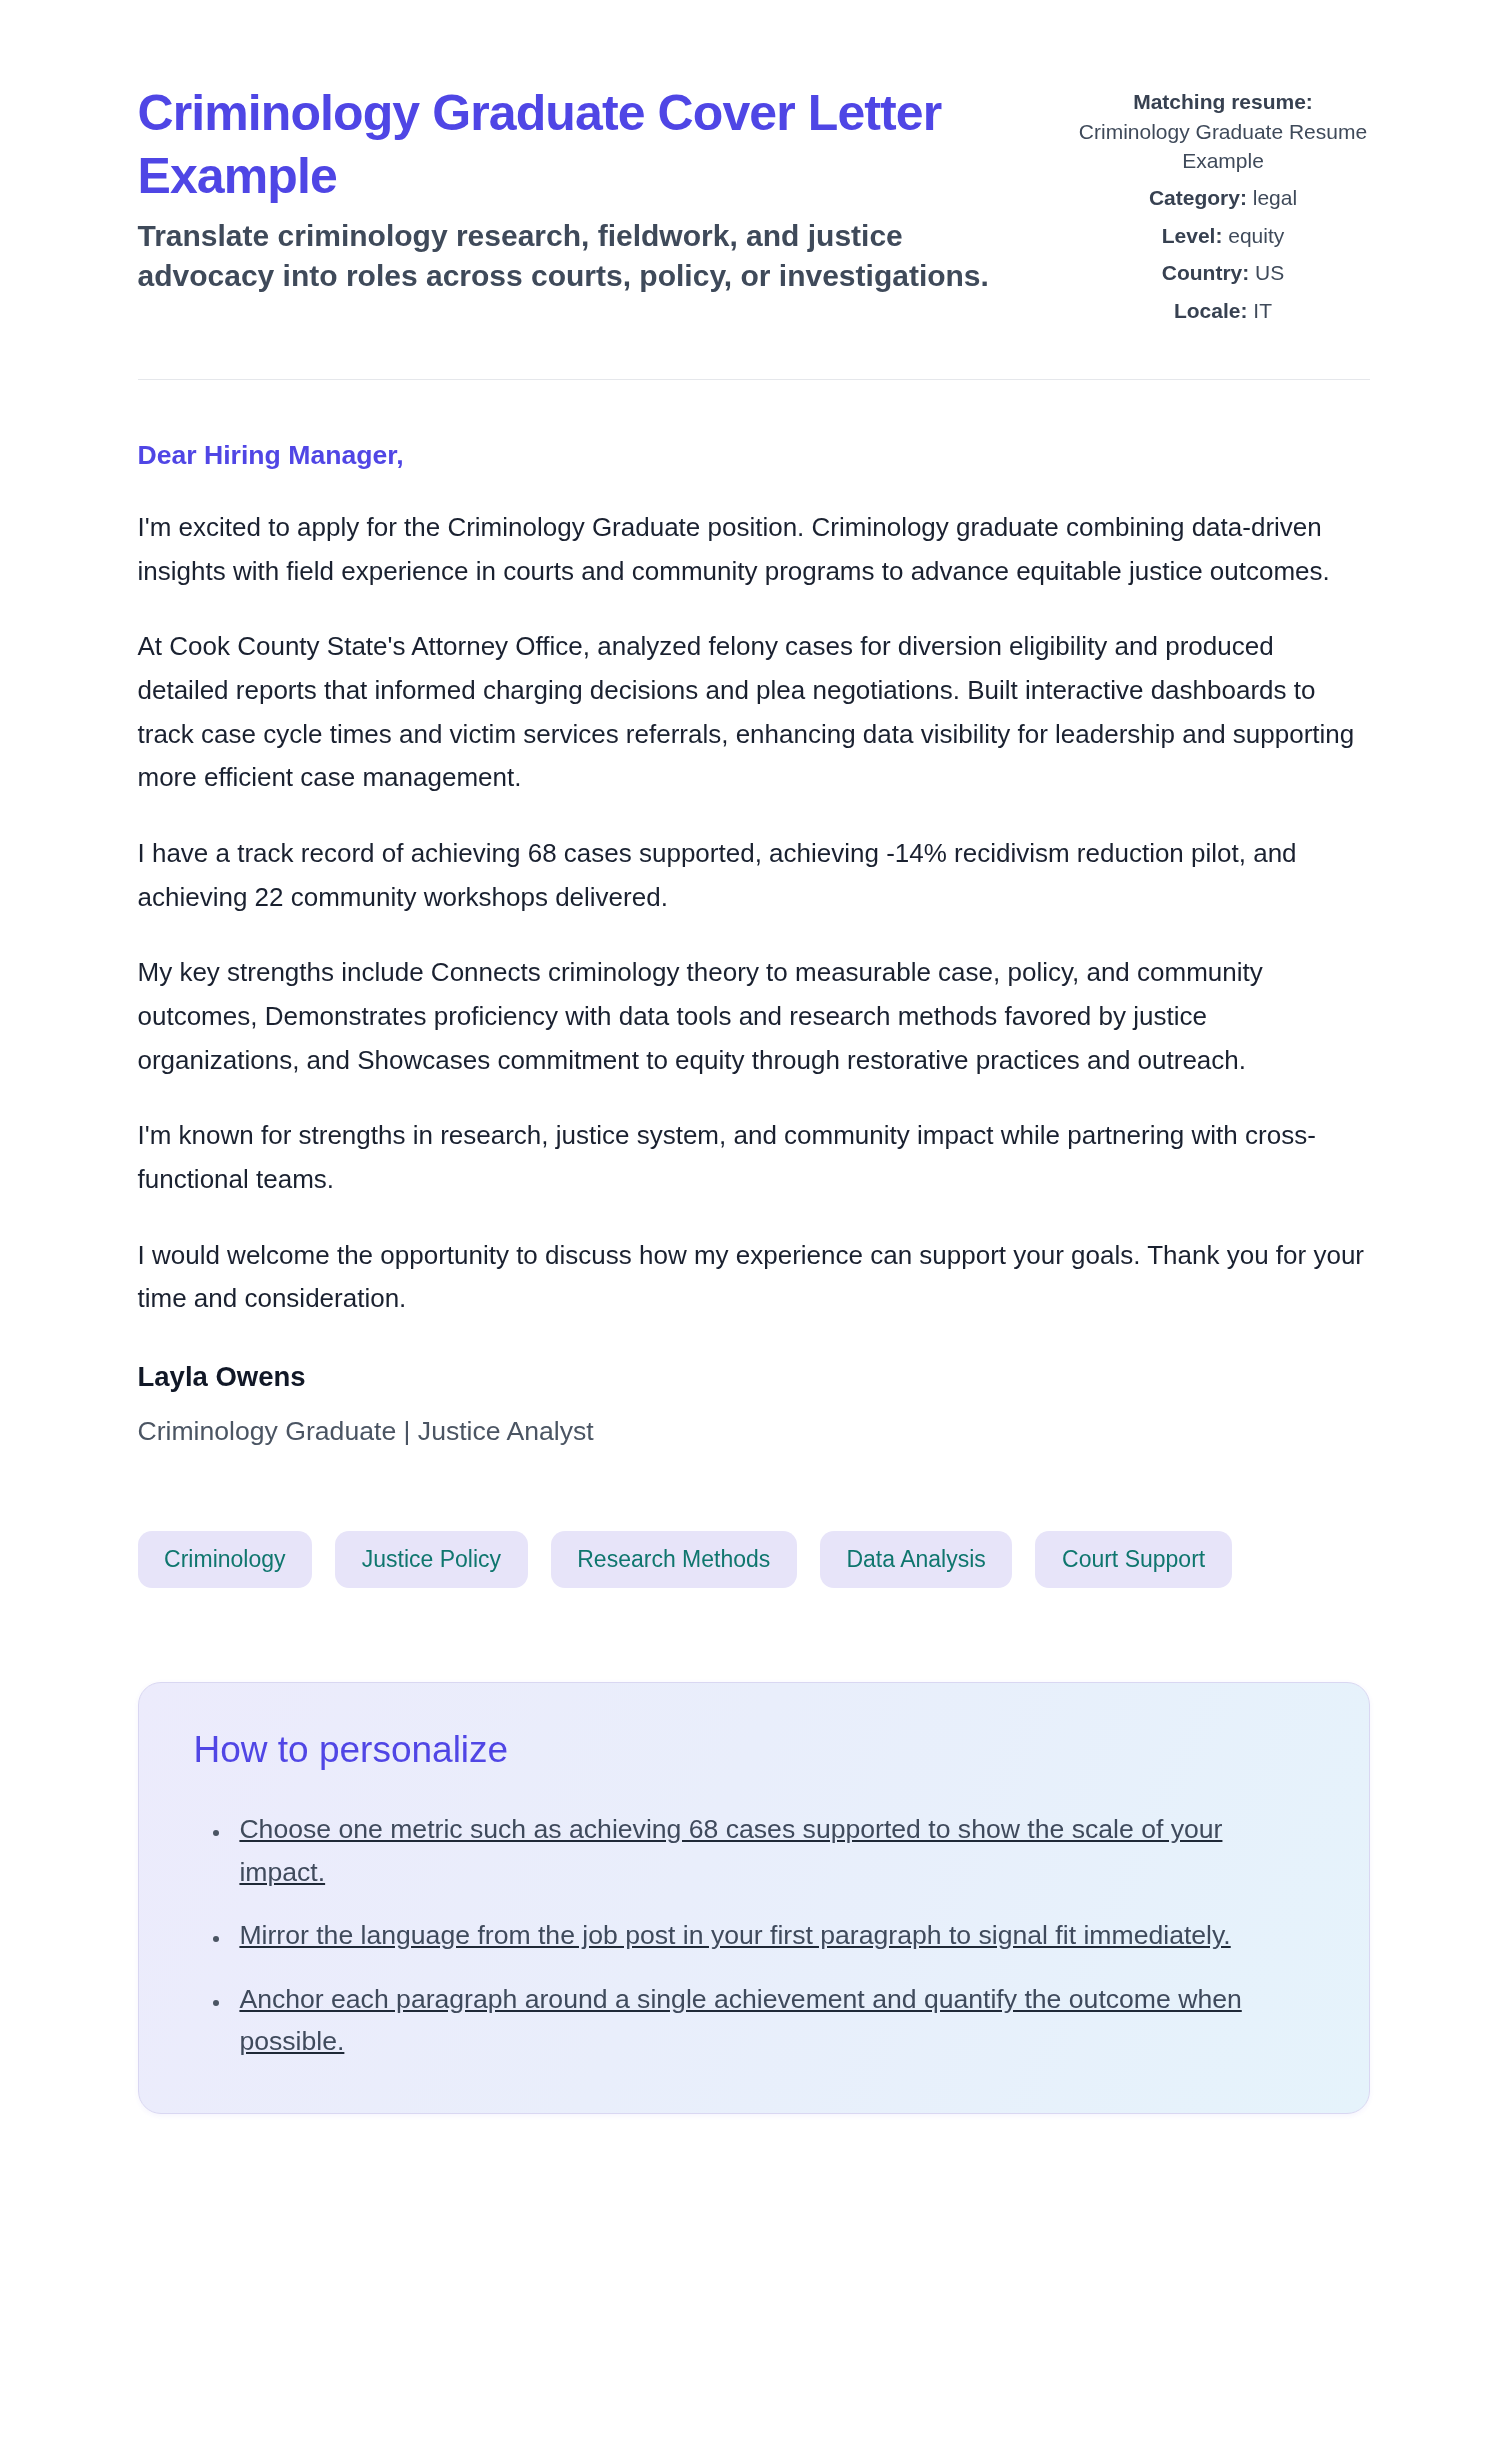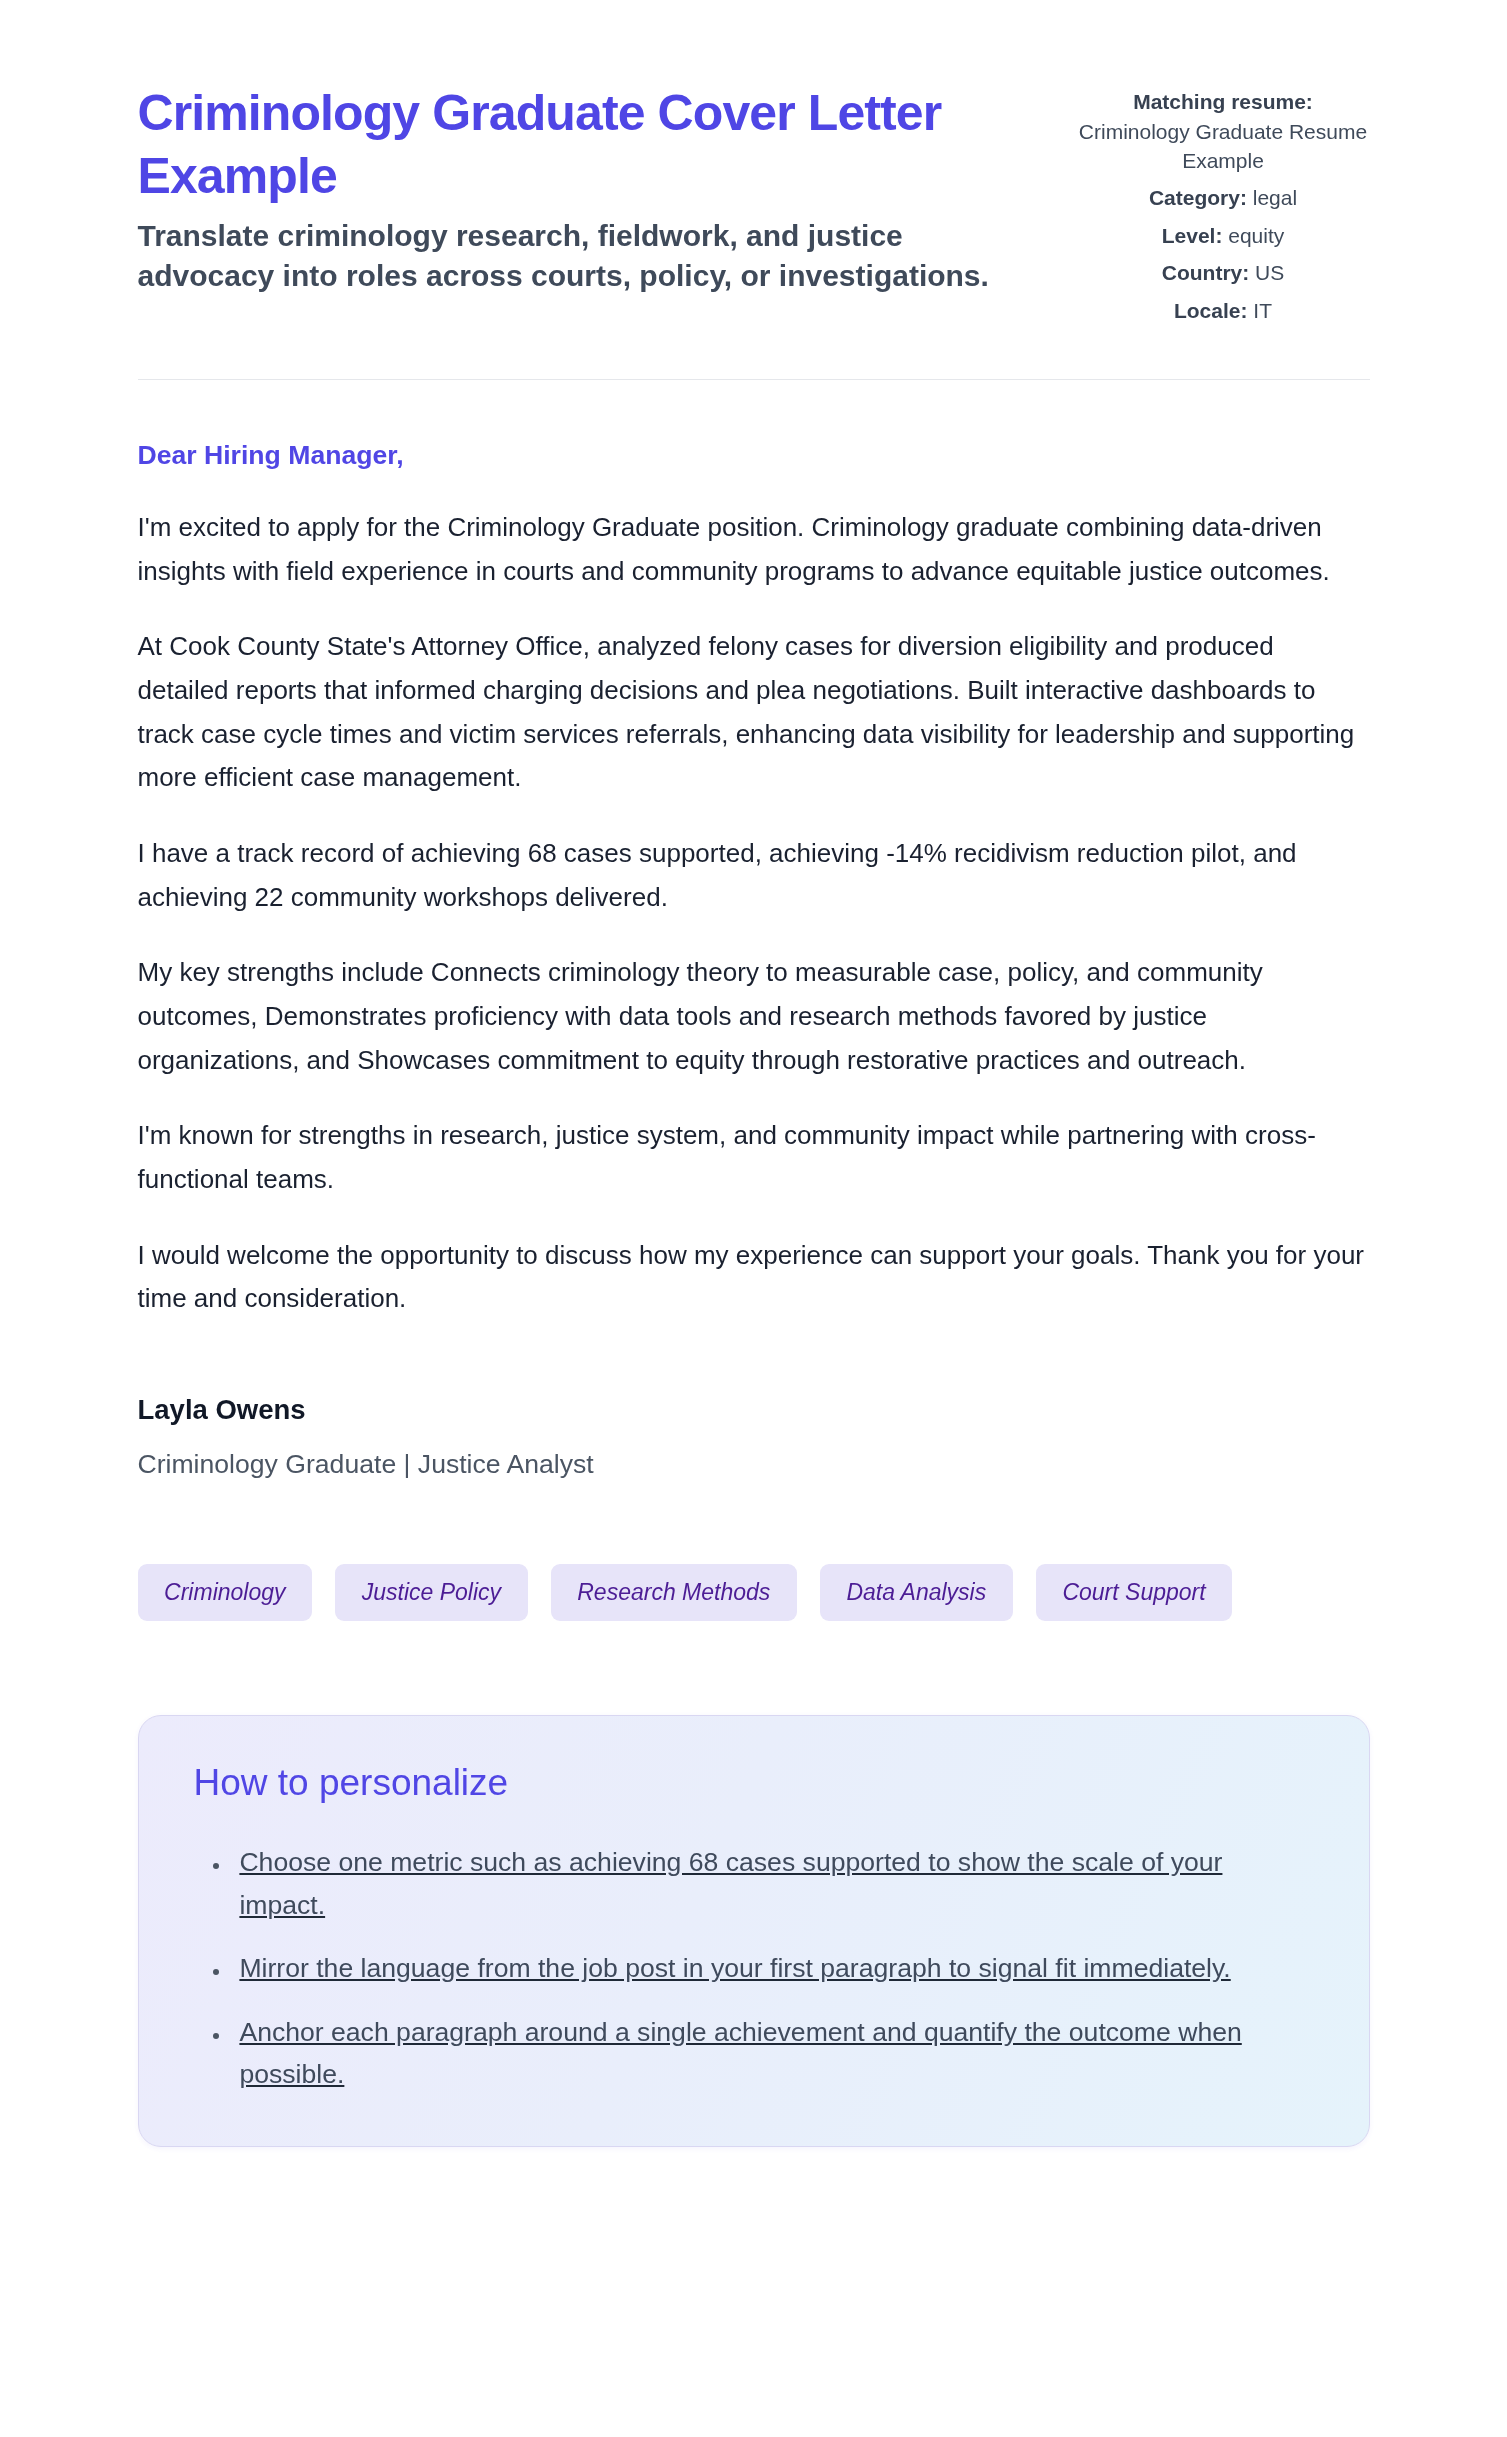--- a/index.html
+++ b/index.html
@@ -64,21 +64,21 @@
     font-size: 26.6px;
     margin-bottom: 35px;
   }
   .para {
     font-size: 26px;
     line-height: 1.68;
     color: #1a2130;
     margin-bottom: 32px;
     max-width: 1232px;
   }
-  .signature { margin-top: 73px; }
+  .signature { margin-top: 40px; }
   .signature-name {
     font-size: 27.5px;
     font-weight: 700;
     color: #111827;
   }
   .signature-role {
     margin-top: 23px;
     font-size: 26.6px;
     color: #4b5563;
   }
@@ -86,27 +86,26 @@
   
   .tags {
     margin-top: 84px;
     display: flex;
     flex-wrap: wrap;
     gap: 23px;
   }
   .tag {
     display: inline-block;
     background: #e7e4f9;
-    color: #4c1d95;
+    color: #0f766e;
     font-size: 23px;
     line-height: 1;
     padding: 17px 26.6px;
-    border-radius: 9px;
+    border-radius: 14px;
     white-space: nowrap;
-    font-style: italic;
   }
 
   
   .personalize-box {
     margin-top: 94px;
     border: 0.9px solid #d9d7f2;
     border-radius: 23px;
     background: linear-gradient(115deg, #ecebfc 0%, #e9eefb 45%, #e5f3fb 100%);
     padding: 46px 55px 50px 55px;
     box-shadow: 0 1.8px 5.3px rgba(80, 70, 229, 0.06);

